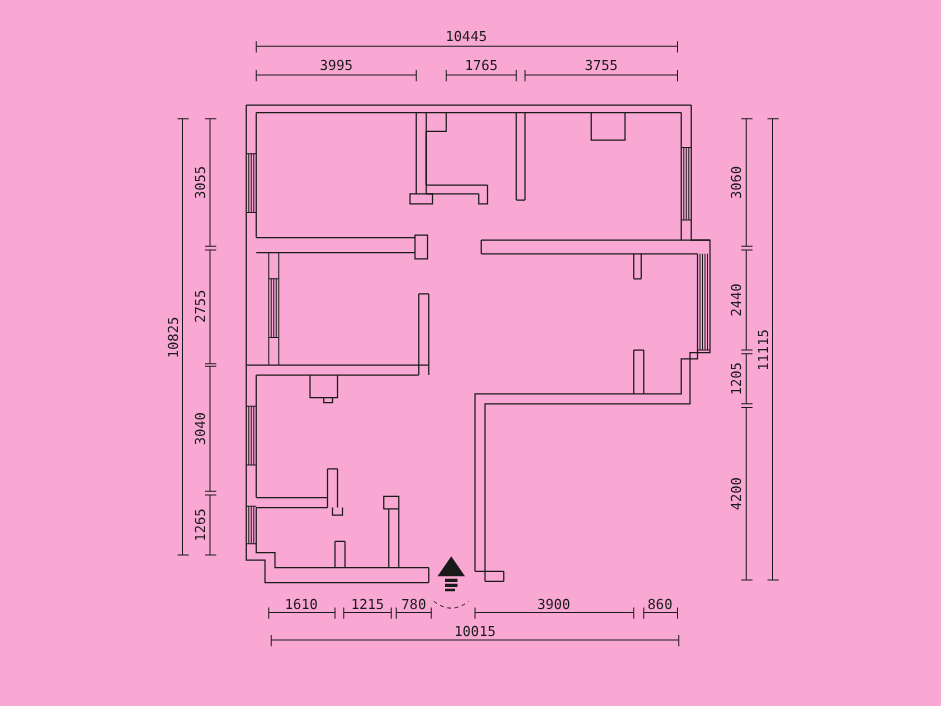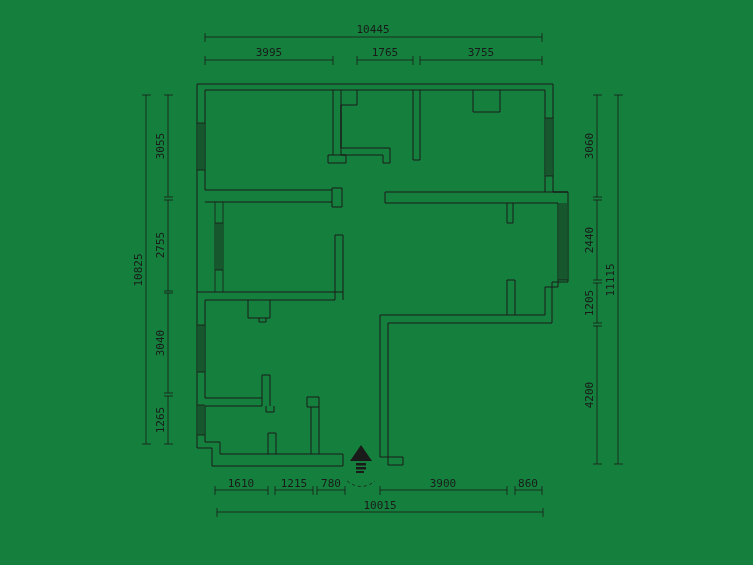--- a/index.html
+++ b/index.html
@@ -1,16 +1,16 @@
 <!DOCTYPE html>
 <html><head>
 <meta charset="utf-8">
 <style>
   html,body{margin:0;padding:0;background:#ffffff;}
-  .stage{position:relative;width:753px;height:565px;background:#15803d;overflow:hidden;}
+  .stage{position:relative;width:753px;height:565px;background:#f9a8d4;overflow:hidden;}
   svg text{font-family:"DejaVu Sans Mono","Liberation Mono",monospace;font-size:11px;fill:#1a1a1a;}
   .ln{stroke:#1a1a1a;stroke-width:1;fill:none;}
   .thin{stroke:#1a1a1a;stroke-width:0.8;fill:none;}
   .solid{fill:#1a1a1a;stroke:none;}
   .dash{stroke:#1a1a1a;stroke-width:0.8;fill:none;stroke-dasharray:3 3;}
 </style>
 </head>
 <body>
 
 <div class="stage">

